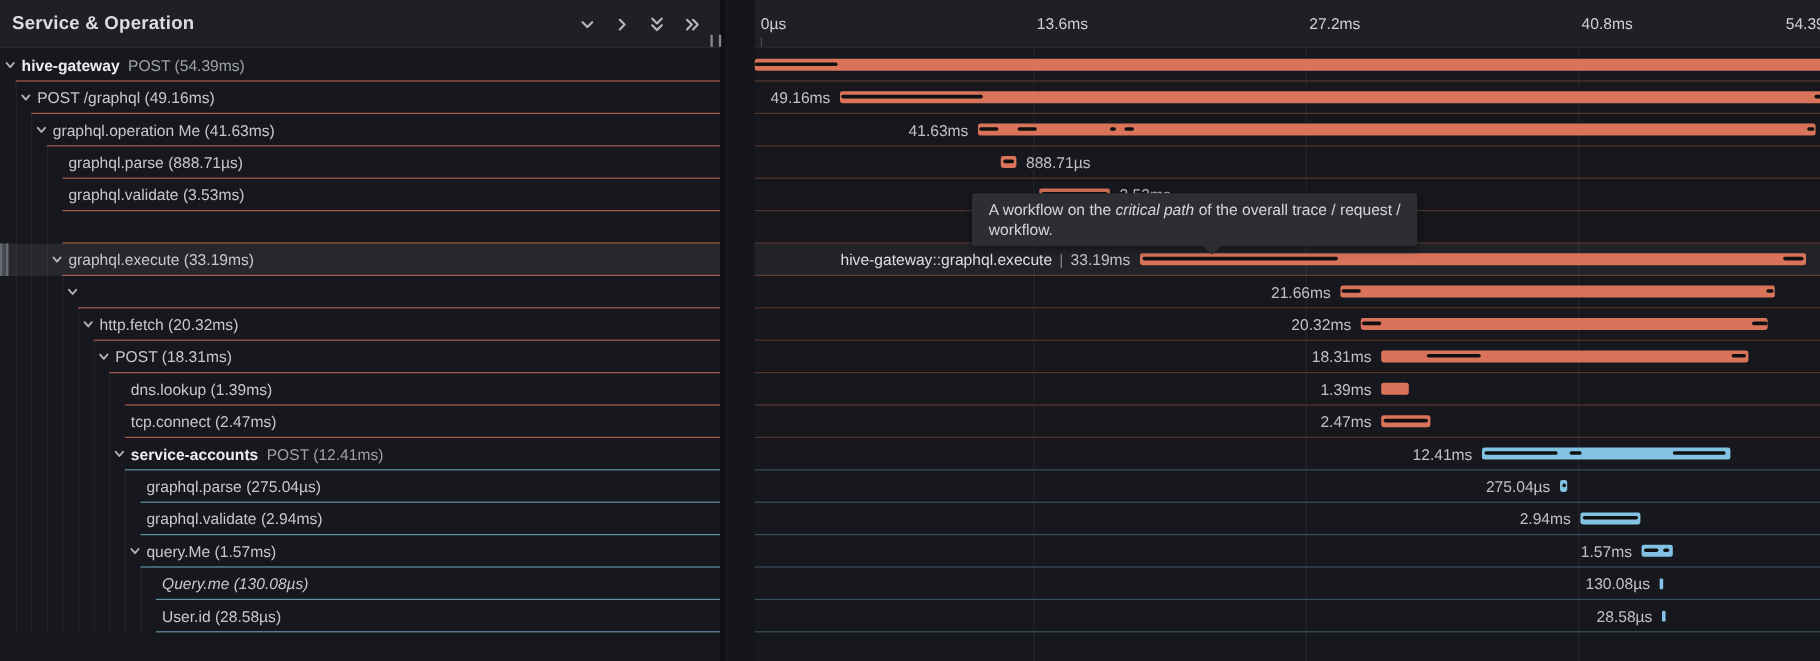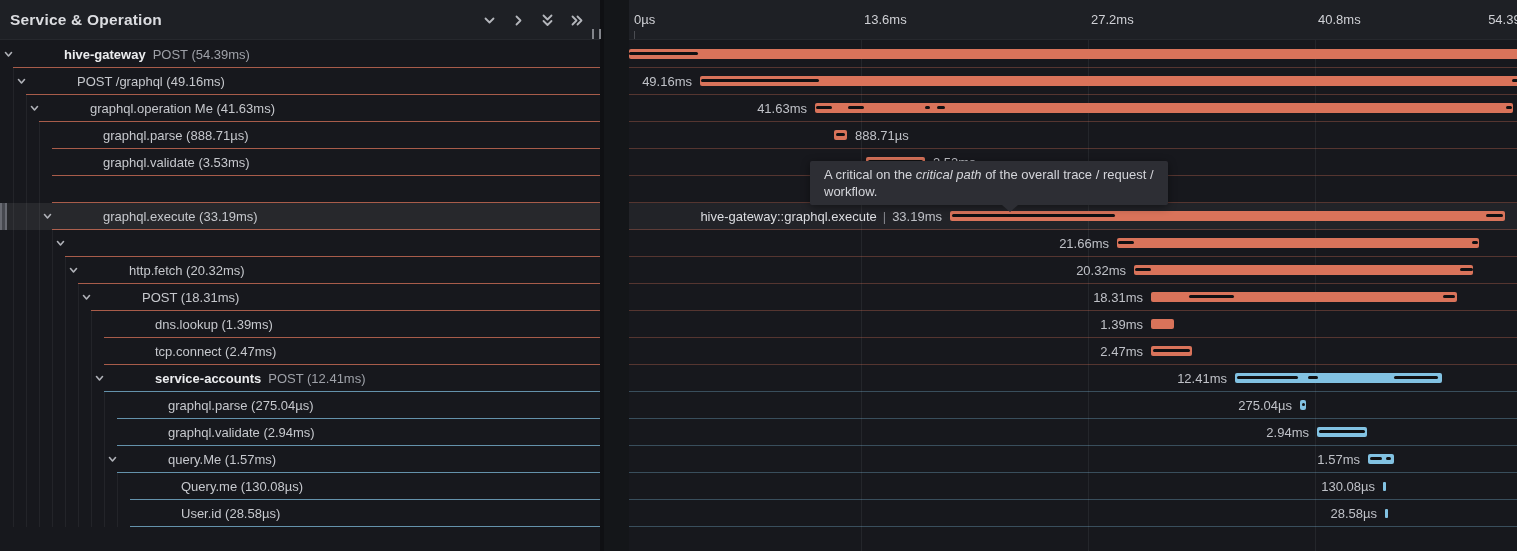--- a/index.html
+++ b/index.html
@@ -22,21 +22,21 @@
   .tick-mark{position:absolute;bottom:0;width:1px;height:8px;background:#4a4c52;}
   .gridline{position:absolute;top:0;bottom:0;width:1px;background:#24262b;z-index:1;}
   
   .tree-row{position:absolute;left:0;width:600px;height:27px;cursor:pointer;}
   .tree-row.hovered{background:rgba(255,255,255,.07);text-align:right;}
   .hover-grip{position:absolute;left:0;top:0;width:7px;height:27px;background:#46484f;border-left:2px solid #686a72;border-right:2px solid #686a72;box-sizing:border-box;}
   .guide{position:absolute;top:0;width:1px;height:27px;background:rgba(255,255,255,.055);}
   .row-underline{position:absolute;bottom:0;right:0;height:1px;}
   .tree-row .chev{position:absolute;top:8px;width:11px;height:11px;}
   .tree-row .chev polyline{fill:none;stroke:#b0b2b8;stroke-width:1.6;stroke-linecap:round;stroke-linejoin:round;}
-  .row-text{position:absolute;top:0;line-height:27px;font-size:13px;white-space:nowrap;color:#c6c8cd;margin-left:46px;}
+  .row-text{position:absolute;top:0;line-height:27px;font-size:13px;white-space:nowrap;color:#c6c8cd;}
   .svc{color:#ecedef;font-weight:700;}
   .op{color:#9ea1a8;margin-left:7px;}
   
   .tl-row{position:absolute;left:0;width:913px;height:27px;z-index:2;}
   .tl-row.hovered{background:rgba(255,255,255,.05);}
   .tl-underline{position:absolute;left:0;right:0;bottom:0;height:1px;}
   .bar{position:absolute;top:8px;height:10px;border-radius:2px;cursor:pointer;}
   .bar.salmon{background:#d9735a;}
   .bar.blue{background:#82c2e2;}
   .bar.tickbar{top:9px;height:9px;border-radius:1px;}
@@ -237,21 +237,21 @@
           <div class="guide" style="left: 65px;"></div>
           <div class="guide" style="left: 78px;"></div>
           <div class="guide" style="left: 91px;"></div>
           <div class="guide" style="left: 104px;"></div>
           <div class="row-underline" style="left: 117px; background: rgba(130, 194, 226, 0.72);"></div>
           <svg viewBox="0 0 11 11" class="chev" style="left: 107px;">
             <polyline points="2.5,3.5 5.5,7 8.5,3.5"></polyline>
           </svg>
           <div class="row-text" style="left: 122px;">query.Me (1.57ms)</div>
         </div>
-        <div class="tree-row" style="top: 473px;">
+        <div class="tree-row" style="top: 473px; font-style: italic;">
           <div class="guide" style="left: 13px;"></div>
           <div class="guide" style="left: 26px;"></div>
           <div class="guide" style="left: 39px;"></div>
           <div class="guide" style="left: 52px;"></div>
           <div class="guide" style="left: 65px;"></div>
           <div class="guide" style="left: 78px;"></div>
           <div class="guide" style="left: 91px;"></div>
           <div class="guide" style="left: 104px;"></div>
           <div class="guide" style="left: 117px;"></div>
           <div class="row-underline" style="left: 130px; background: rgba(130, 194, 226, 0.72);"></div>
@@ -418,18 +418,18 @@
         </div>
         <div class="tl-row" style="top: 500px;">
           <div class="tl-underline" style="background: rgba(130, 194, 226, 0.32);"></div>
           <div class="bar blue tickbar" style="left: 756px; width: 3px;"></div>
           <div class="dur-label" style="right: 165px;">28.58µs</div>
         </div>
       </div>
   </div>
 
   <div id="tooltip">
-    <span>A critical on the </span><em>critical path</em><span> of the overall trace / request /</span><br>
+    <span>A workflow on the </span><em>critical path</em><span> of the overall trace / request /</span><br>
     <span>workflow.</span>
   </div>
   <div id="tooltip-arrow"></div>
 
 </div>
 
 </body></html>

